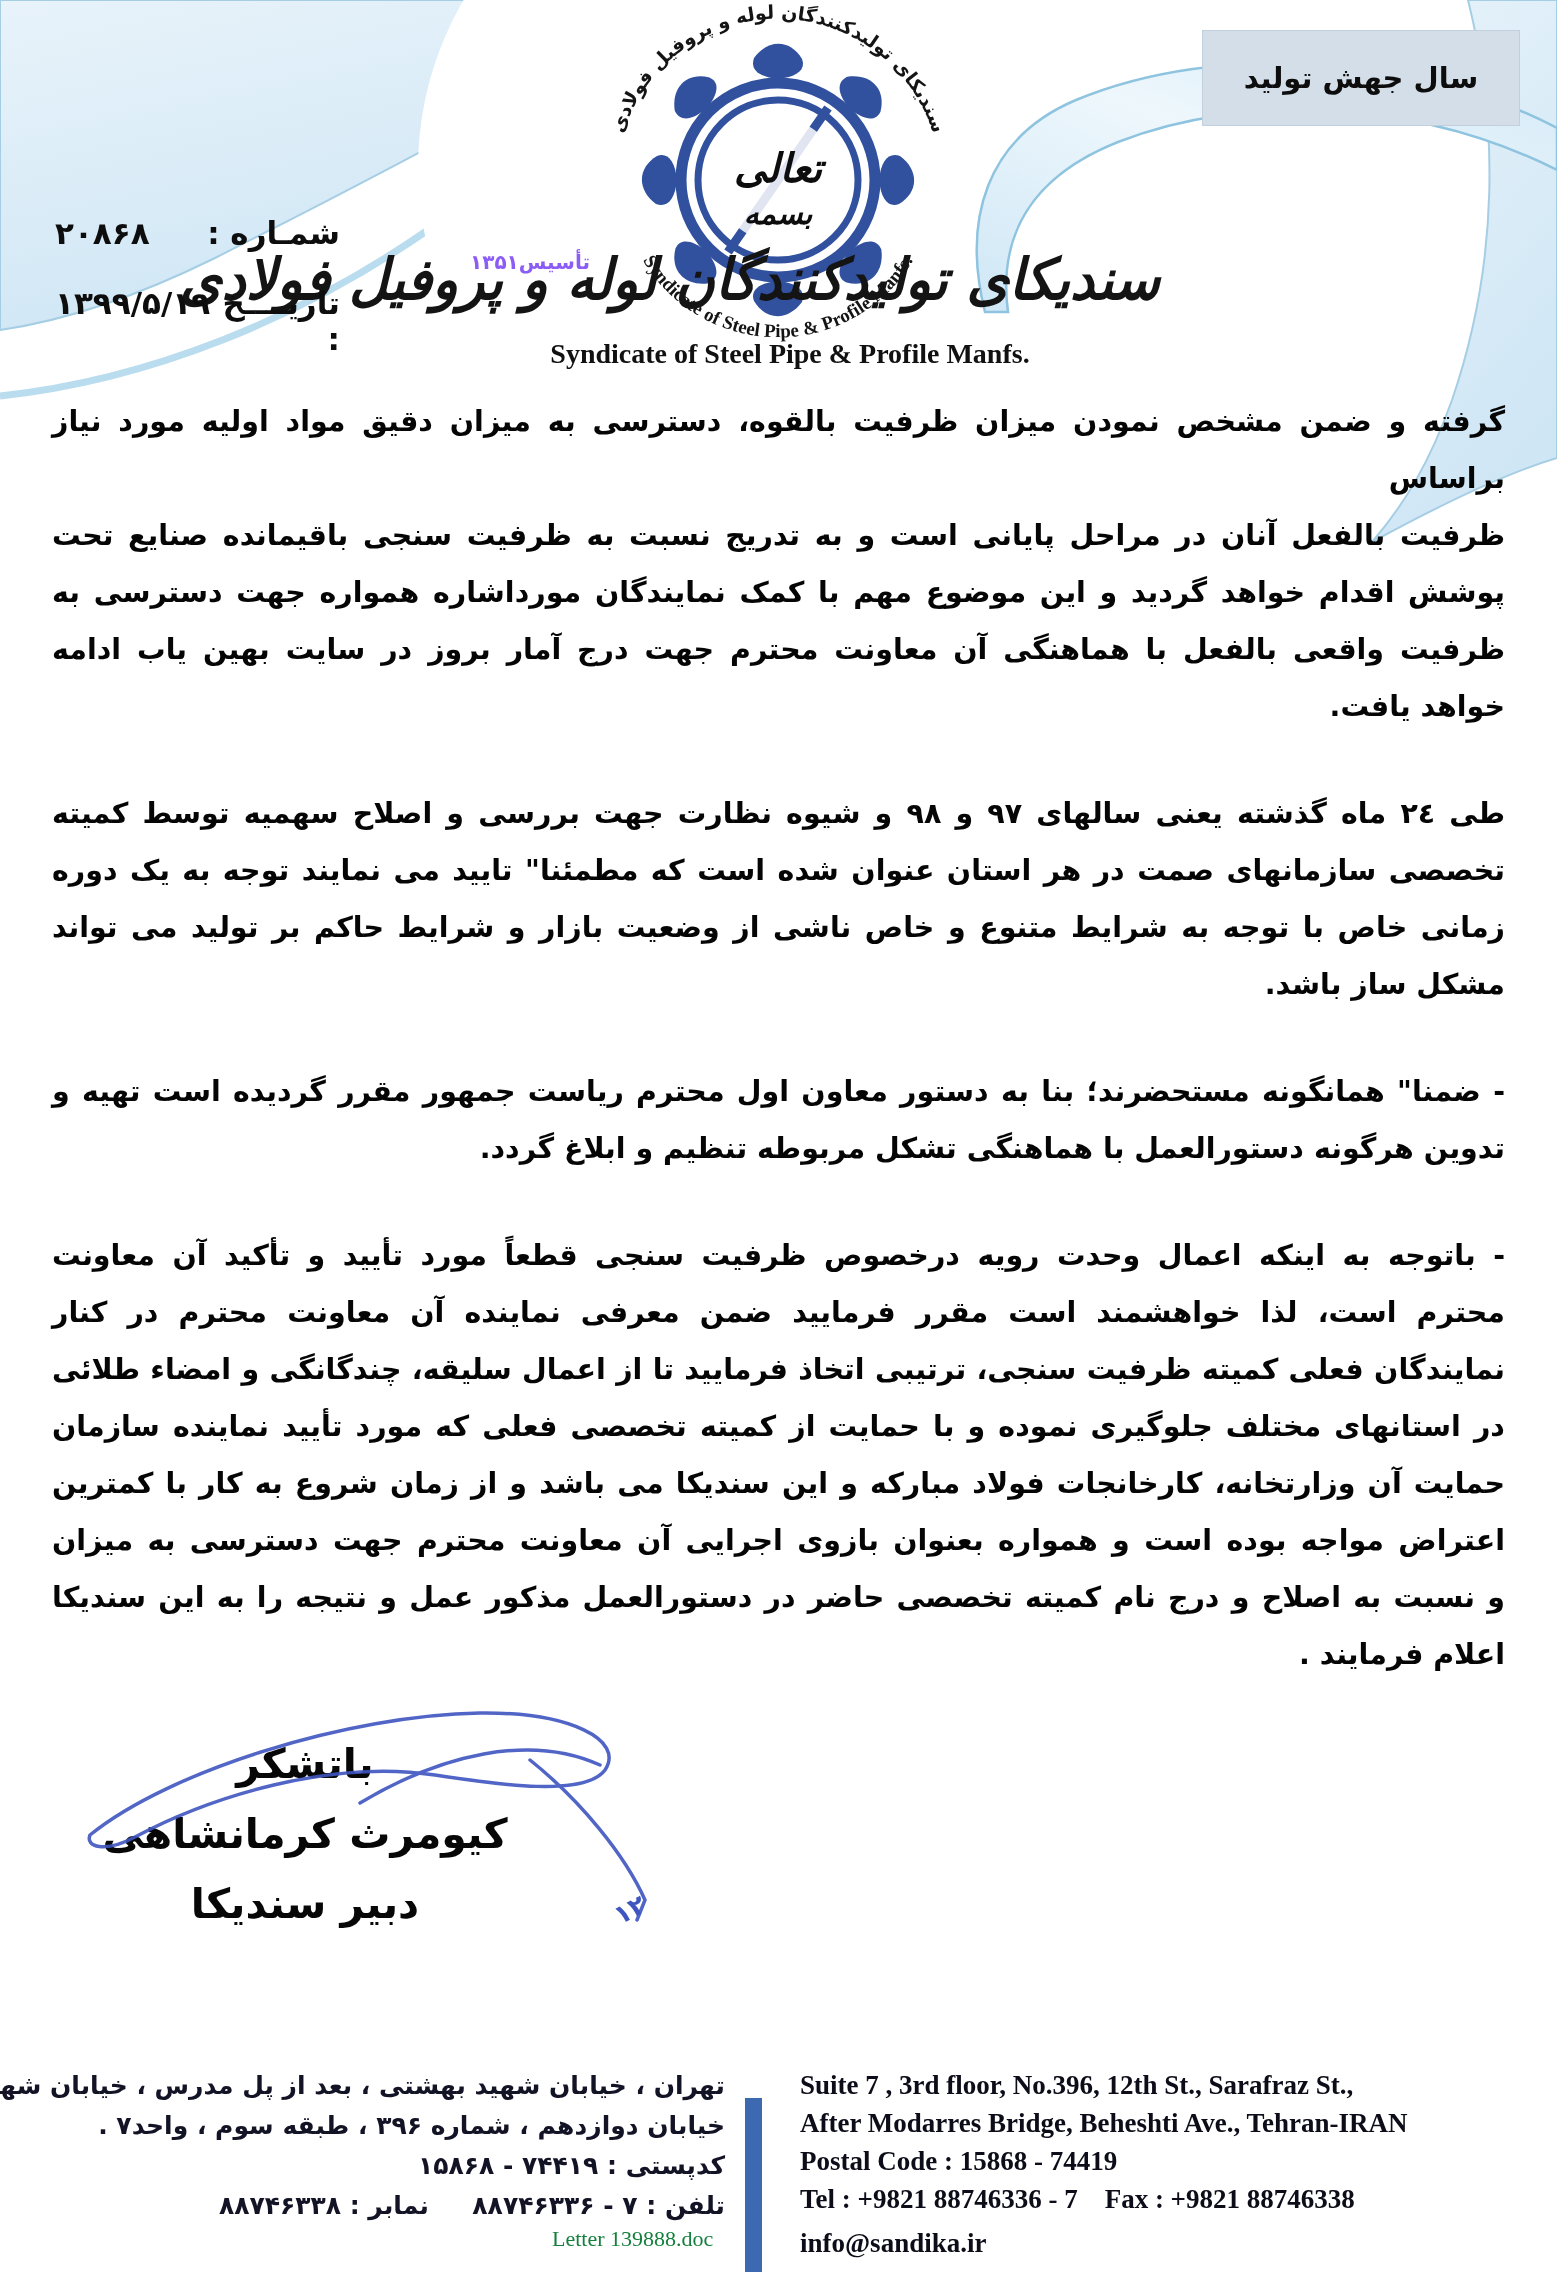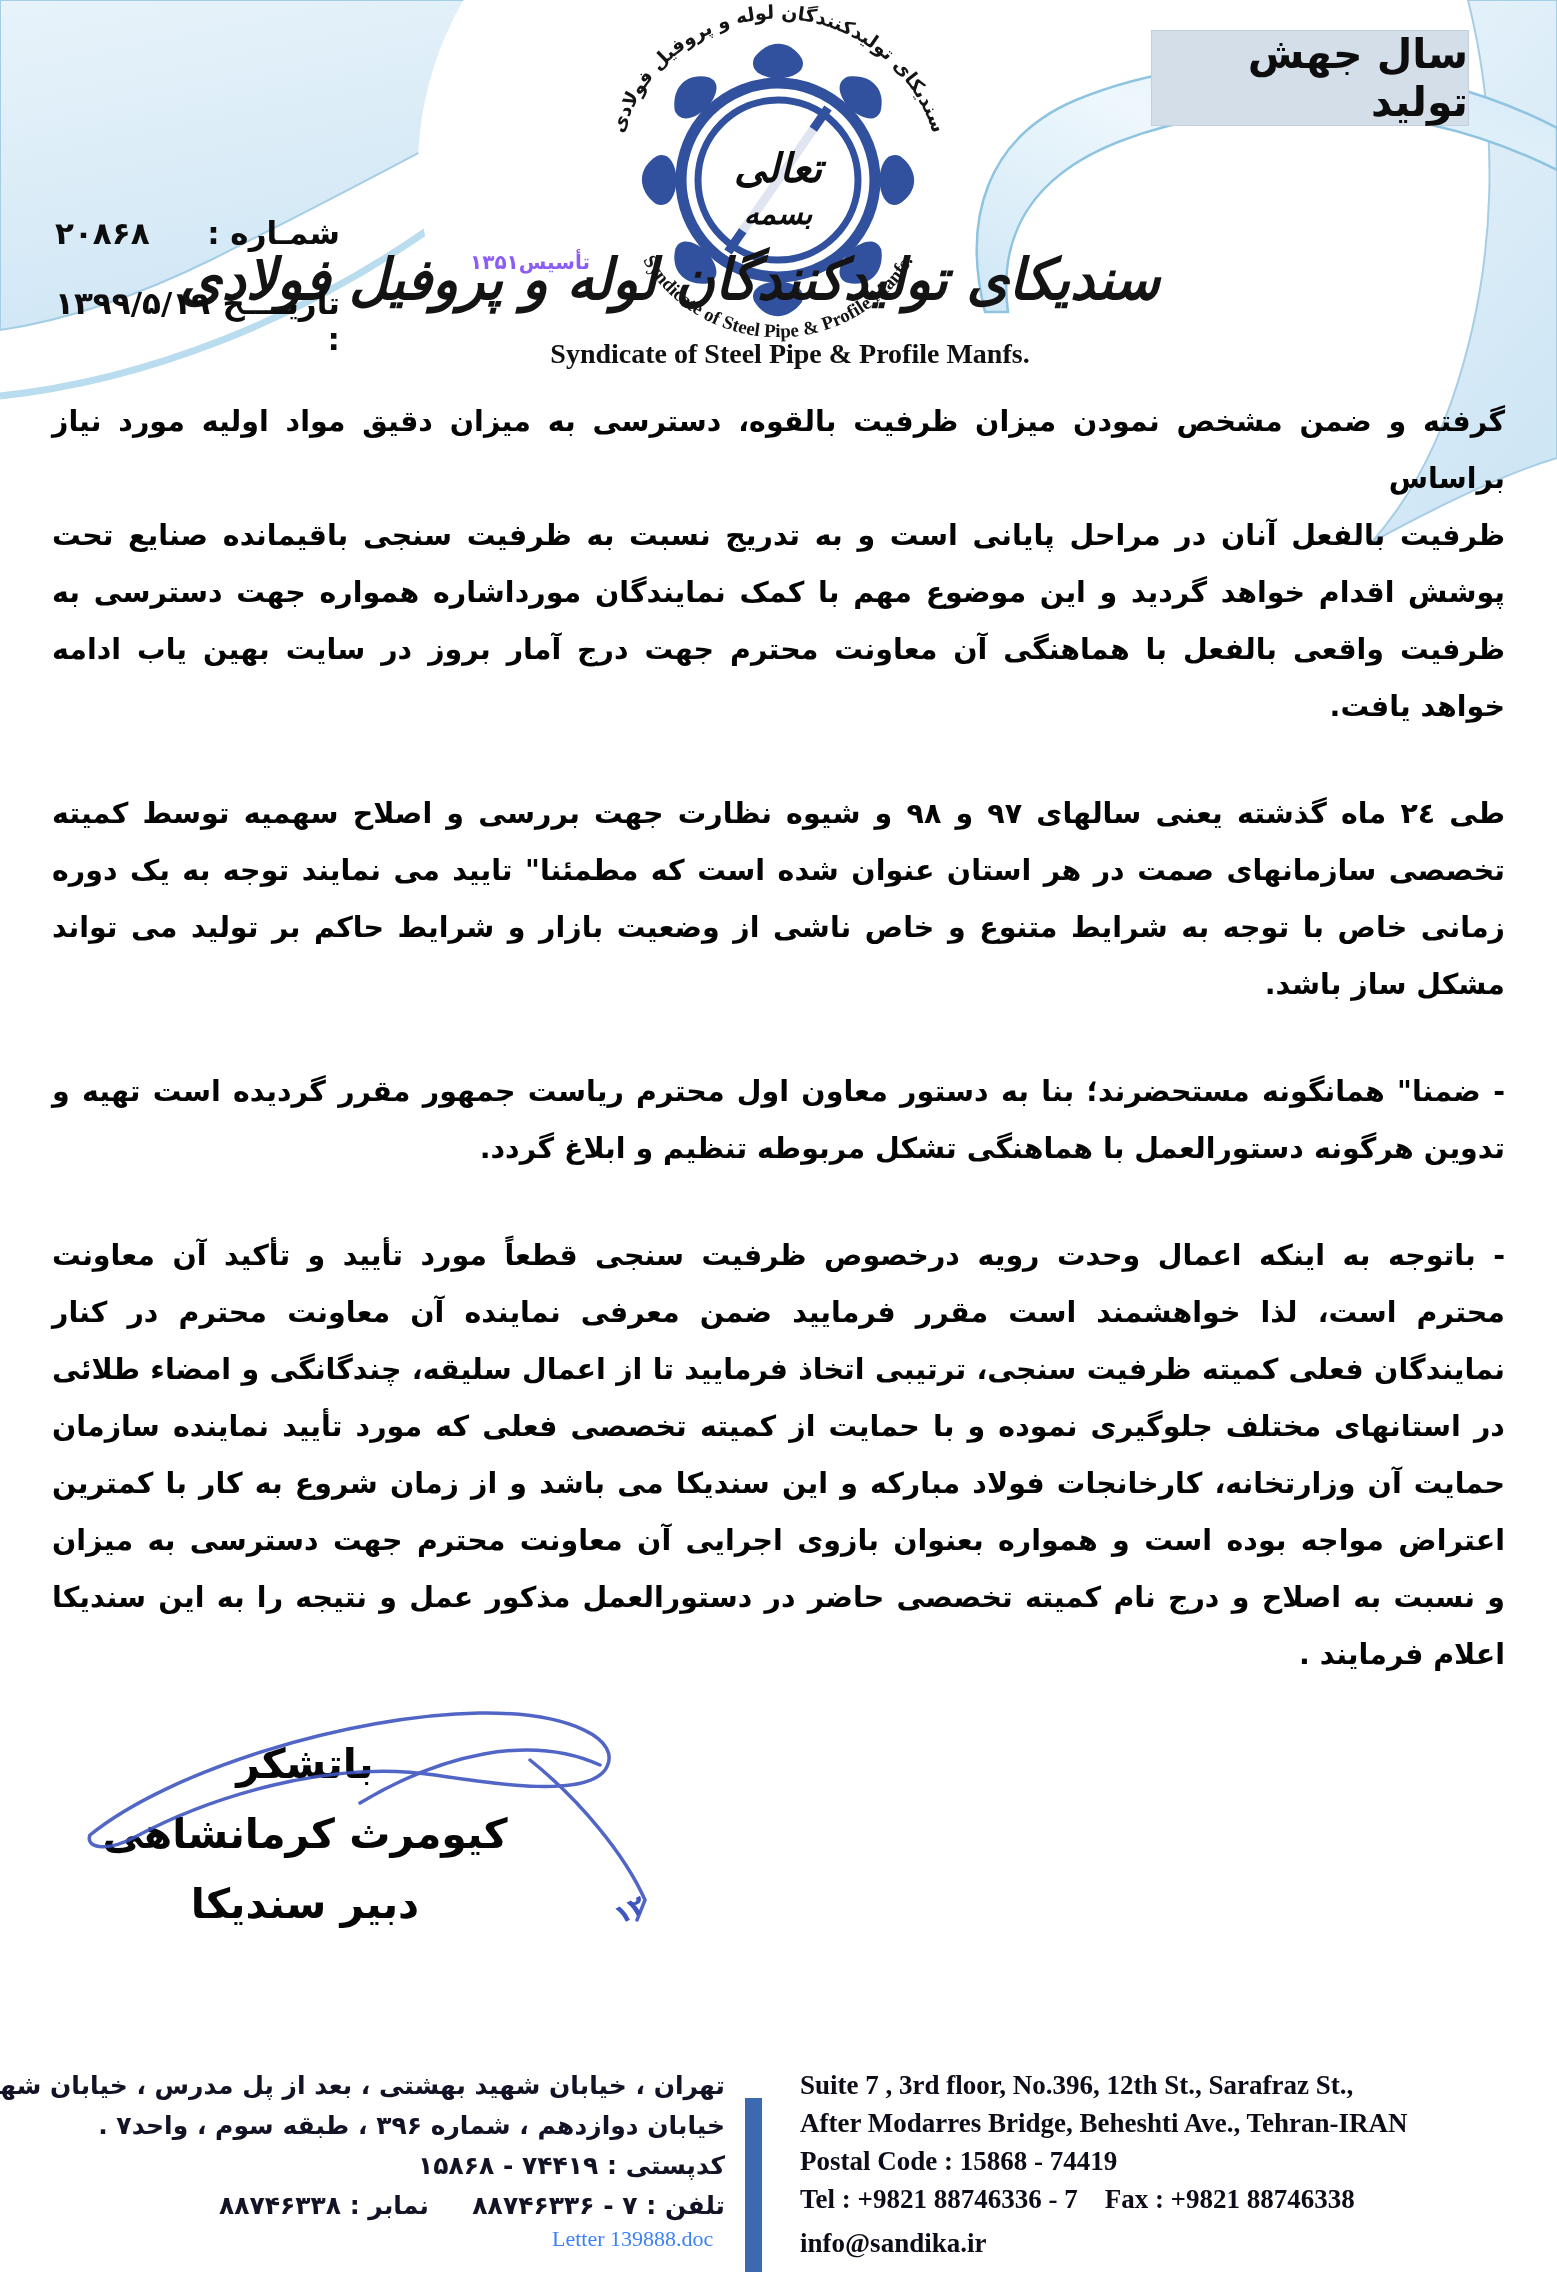--- a/index.html
+++ b/index.html
@@ -3,24 +3,24 @@
 <meta charset="utf-8">
 <style>
   html,body{margin:0;padding:0;}
   body{
     width:1557px;height:2272px;position:relative;overflow:hidden;
     background:#ffffff;font-family:"DejaVu Sans",sans-serif;
   }
   
   .hdr-bg{position:absolute;left:0;top:0;z-index:0;}
   .badge{
-    position:absolute;left:1151px;top:30px;width:316px;height:94px;z-index:3;
+    position:absolute;left:1202px;top:30px;width:316px;height:94px;z-index:3;
     background:#d4dee9;border:1px solid #c2cfdd;
     display:flex;align-items:center;justify-content:center;
-    font-size:41px;font-weight:bold;color:#0d0d0d;text-align:right;
+    font-size:29px;font-weight:bold;color:#0d0d0d;text-align:right;
   }
   .logo-wrap{position:absolute;left:598px;top:0px;width:360px;height:360px;z-index:2;}
   .callig{
     position:absolute;left:420px;top:248px;width:740px;z-index:2;
     text-align:center;direction:rtl;
     font-size:54px;font-weight:bold;font-style:italic;color:#141414;
     transform:scaleY(1.05);white-space:nowrap;
   }
   .established{
     position:absolute;left:470px;top:250px;z-index:3;
@@ -56,21 +56,21 @@
     position:absolute;right:832px;top:2066px;z-index:2;direction:rtl;text-align:right;
     white-space:nowrap;font-size:25px;font-weight:bold;color:#131326;line-height:40px;
   }
   .footer-en{
     position:absolute;left:800px;top:2066px;z-index:2;white-space:nowrap;
     font-family:"Liberation Serif",serif;font-weight:bold;font-size:27px;color:#0d0d1a;line-height:38px;
   }
   .footer-en div:last-child{margin-top:6px;}
   .file-label{
     position:absolute;left:552px;top:2226px;z-index:2;
-    font-family:"Liberation Serif",serif;font-size:22px;color:#3b82f6;
+    font-family:"Liberation Serif",serif;font-size:22px;color:#15803d;
   }
 </style>
 </head>
 <body>
 
 <svg class="hdr-bg" width="1557" height="640" viewBox="0 0 1557 640">
   <defs>
     <linearGradient id="cres" x1="0" y1="1" x2="1" y2="0">
       <stop offset="0" stop-color="#cfe7f6"></stop>
       <stop offset="0.55" stop-color="#eef7fc"></stop>

